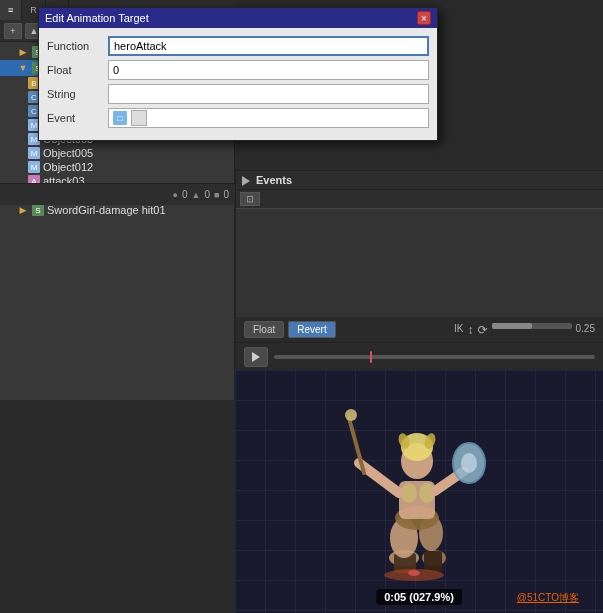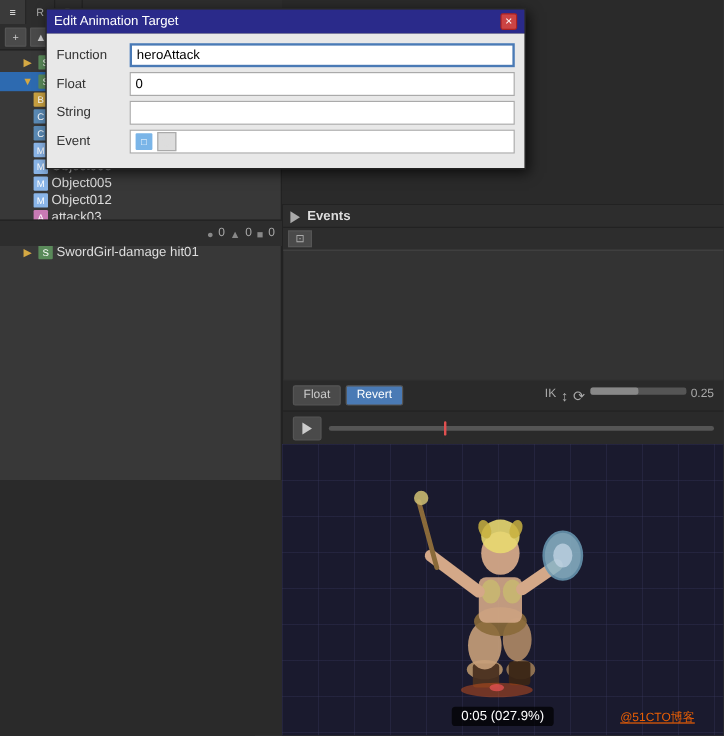--- a/index.html
+++ b/index.html
@@ -206,20 +206,21 @@
     .time-indicator {
       position: absolute;
       bottom: 8px;
       left: 50%;
       transform: translateX(-50%);
       background: rgba(0,0,0,0.7);
       color: #fff;
       padding: 2px 8px;
       font-size: 11px;
       border-radius: 3px;
+      font-weight: bold;
     }
 
     
     .watermark {
       position: absolute;
       bottom: 8px;
       right: 24px;
       font-size: 10px;
       color: #ff6600;
       opacity: 0.9;

